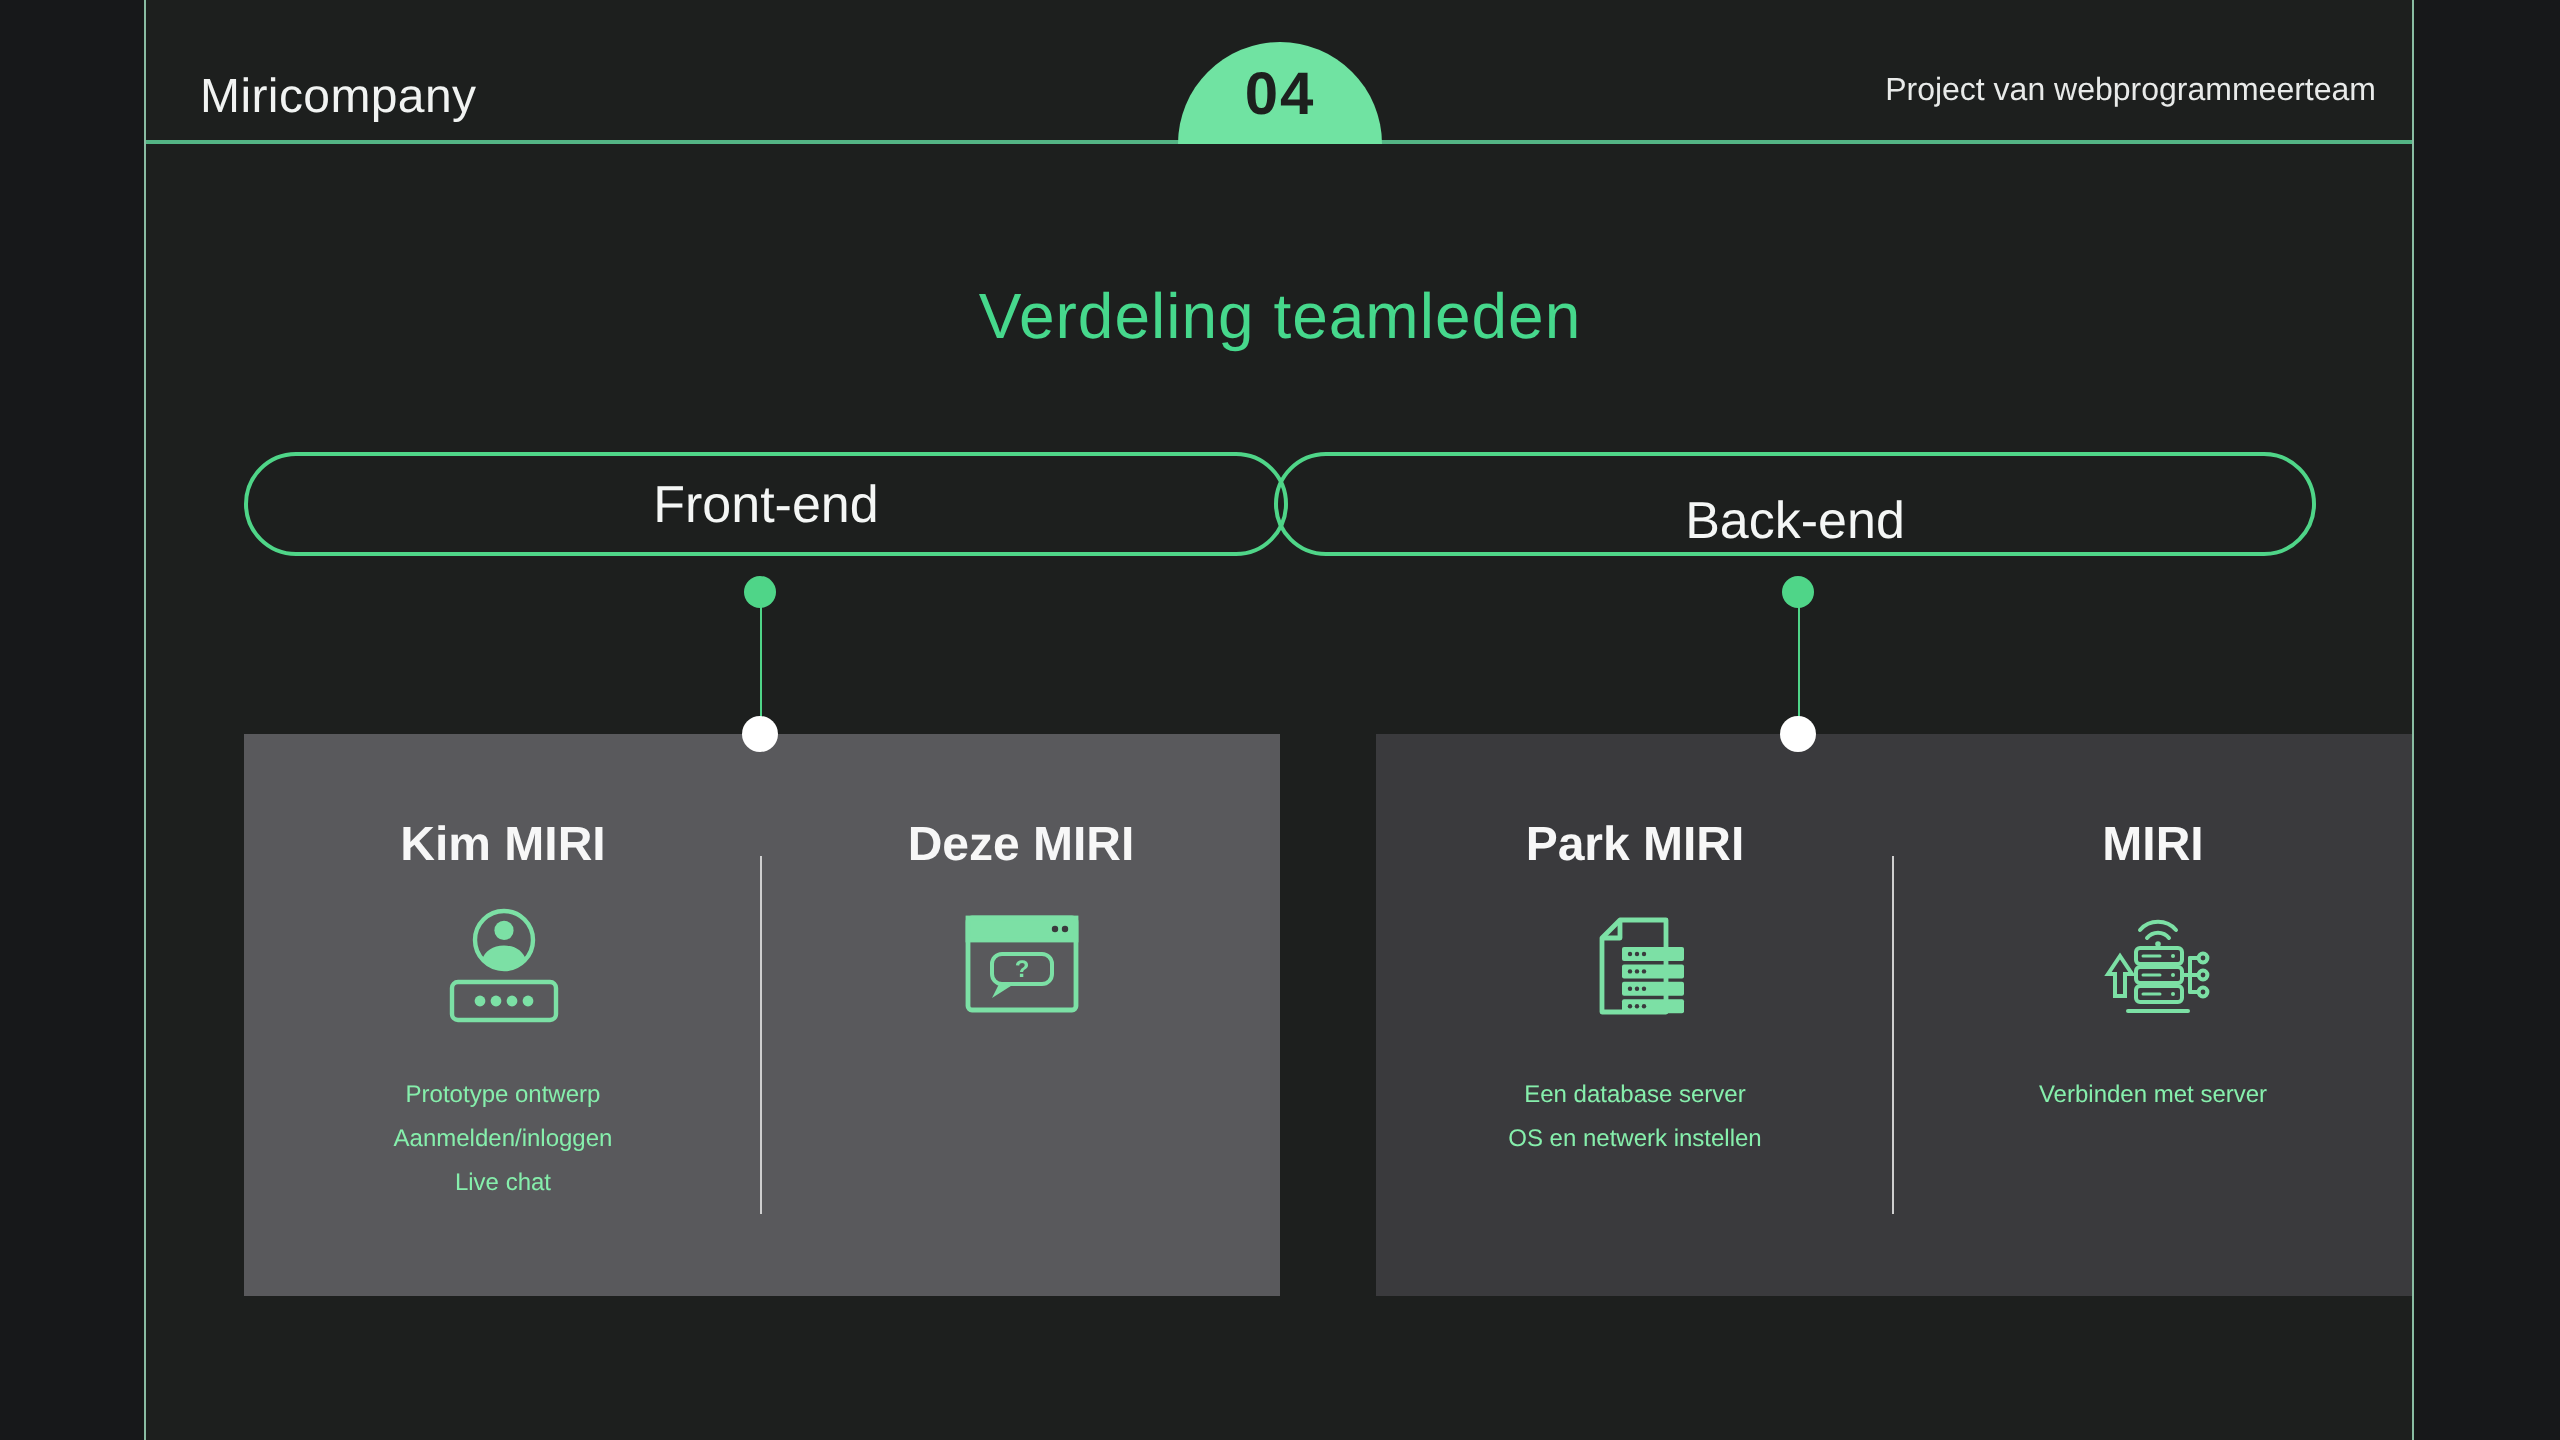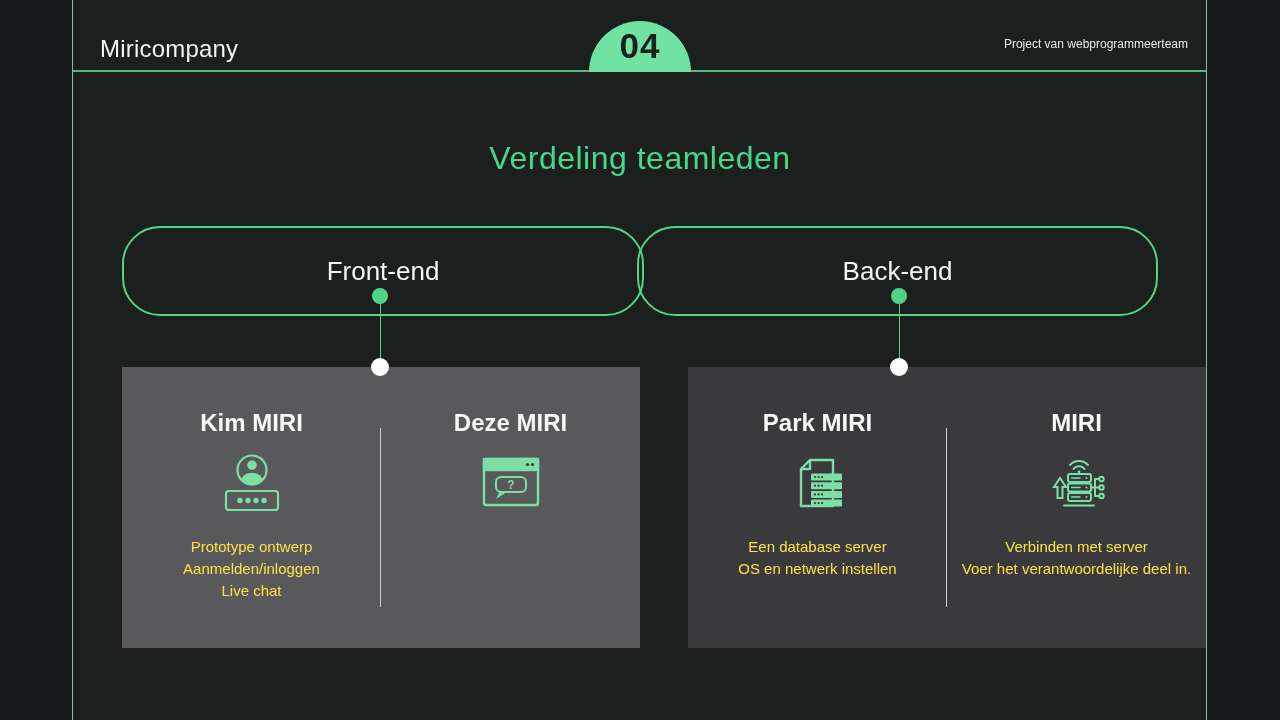--- a/index.html
+++ b/index.html
@@ -9,58 +9,58 @@
     font-family:"Liberation Sans", sans-serif;
     -webkit-font-smoothing:antialiased;
   }
   .inner-bg{position:absolute;left:73px;top:0;width:1133px;height:720px;background:#1d1f1e;}
   .vline{position:absolute;top:0;width:1px;height:720px;background:rgba(158,217,187,0.85);}
   .vline.left{left:72px;}
   .vline.right{left:1206px;}
   .hline-top{position:absolute;left:73px;top:70px;width:1133px;height:2px;background:#54b585;}
 
   .company{position:absolute;left:100px;top:35px;font-size:24px;font-weight:500;color:#f1f3f2;letter-spacing:.2px;}
-  .project{position:absolute;right:92px;top:37px;font-size:12px;font-weight:400;color:#e8eae9;}
+  .project{position:absolute;right:92px;top:37px;font-size:16px;font-weight:400;color:#e8eae9;}
   .badge{
     position:absolute;left:589px;top:21px;width:102px;height:51px;
     border-radius:102px 102px 0 0;background:#70e3a2;
     display:flex;justify-content:center;align-items:flex-end;
   }
-  .badge span{font-size:35px;font-weight:700;color:#1d201e;line-height:1;padding-bottom:9px;letter-spacing:1px;}
+  .badge span{font-size:30px;font-weight:700;color:#1d201e;line-height:1;padding-bottom:9px;letter-spacing:1px;}
 
   .title{
     position:absolute;left:0;top:140px;width:1280px;text-align:center;
     font-size:32px;font-weight:500;color:#46d88c;letter-spacing:.5px;
   }
 
   .pill{
-    position:absolute;top:226px;height:90px;border:2px solid #4fd588;border-radius:38px;
+    position:absolute;top:226px;height:52px;border:2px solid #4fd588;border-radius:38px;
     display:flex;align-items:center;justify-content:center;box-sizing:border-box;
     font-size:26px;font-weight:500;color:#f4f6f5;background:transparent;
   }
   .pill.front{left:122px;width:522px;}
-  .pill.back{left:637px;width:521px;}
+  .pill.back{left:637px;width:521px;align-items:flex-end;}
 
   .conn-line{position:absolute;top:296px;width:1px;height:71px;background:#4fd588;}
   .dot{position:absolute;border-radius:50%;}
   .dot.green{width:16px;height:16px;background:#4fd588;top:288px;z-index:3;}
   .dot.white{width:18px;height:18px;background:#ffffff;top:358px;z-index:3;}
 
   .panel{position:absolute;top:367px;width:518px;height:281px;}
   .panel.front{left:122px;background:#59595c;}
   .panel.back{left:640px;background:#3a3a3d;margin-left:48px;}
   .panel-divider{position:absolute;left:258px;top:61px;width:1px;height:179px;background:#cfcfcf;}
 
   .member-col{position:absolute;top:0;width:259px;height:100%;display:flex;flex-direction:column;align-items:center;padding-top:42px;box-sizing:border-box;}
   .member-col.c1{left:0;}
   .member-col.c2{left:259px;}
   .member-name{font-size:24px;font-weight:600;color:#f7f7f7;line-height:1.15;}
   .member-icon{margin-top:15px;height:62px;display:flex;align-items:center;justify-content:center;}
   .task-list{margin-top:22px;text-align:center;}
-  .task{font-size:15px;line-height:22px;color:#fde047;white-space:nowrap;}
+  .task{font-size:12px;line-height:22px;color:#86efac;white-space:nowrap;}
 </style>
 </head>
 <body>
 
 <div class="slide">
   <div class="inner-bg"></div>
   <div class="vline left"></div>
   <div class="vline right"></div>
   <div class="hline-top"></div>
 
@@ -194,17 +194,16 @@
           <g fill="#7ce0a5">
             <circle cx="33" cy="20" r="1.4"></circle>
             <circle cx="40.5" cy="26" r="1"></circle>
               <circle cx="40.5" cy="35.5" r="1"></circle>
               <circle cx="40.5" cy="45" r="1"></circle>
           </g>
         </svg>
       </div>
       <div class="task-list">
         <div class="task">Verbinden met server</div>
-        <div class="task">Voer het verantwoordelijke deel in.</div>
       </div>
     </div>
   </div>
 </div>
 
 </body></html>

